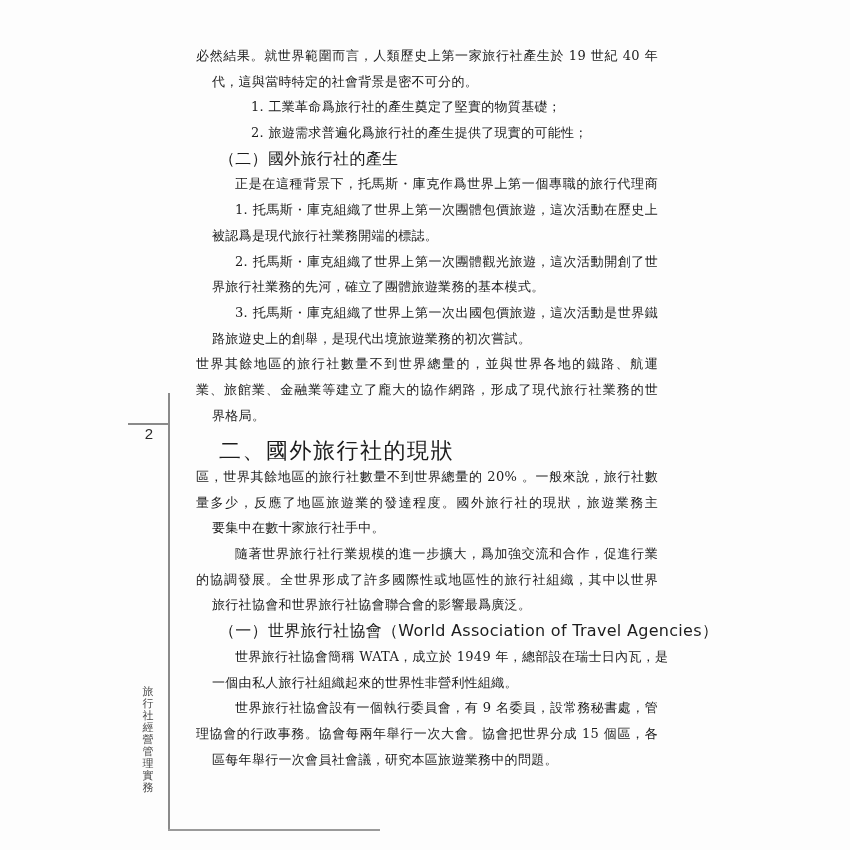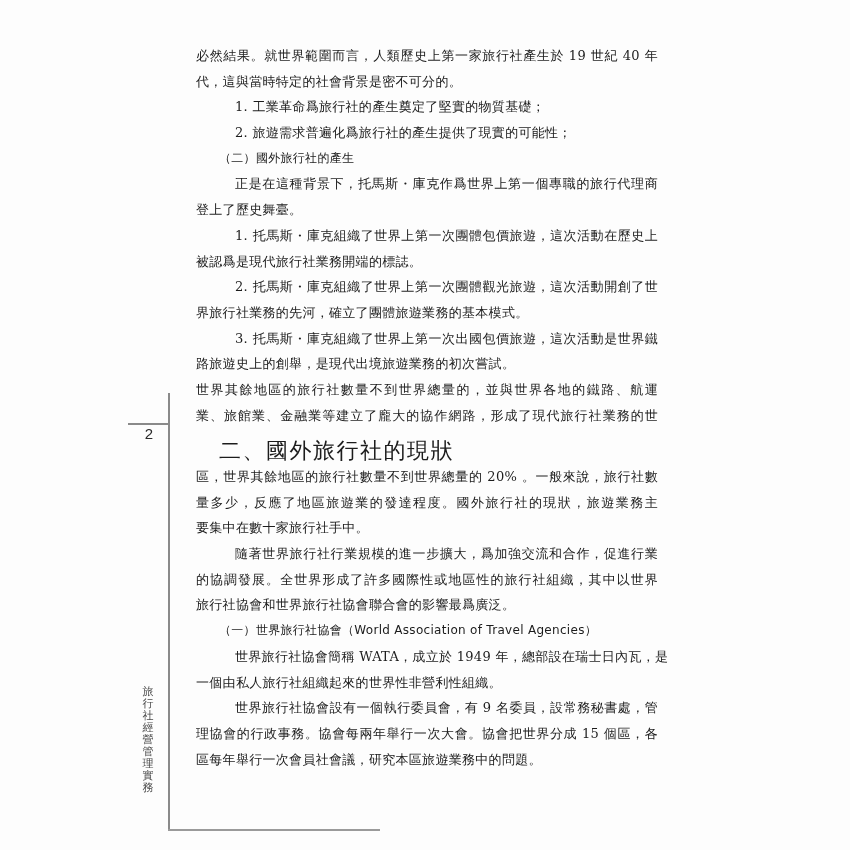--- a/index.html
+++ b/index.html
@@ -31,29 +31,30 @@
       line-height: 25.7px;
       font-size: 13px;
       white-space: nowrap;
       letter-spacing: 0.3px;
       overflow: visible;
       text-align: justify;
       text-align-last: justify;
     }
     .line.last {
       text-align-last: left;
+      margin-left: 16px;
     }
     .line.indent {
       padding-left: 39px;
     }
     .line.subhead {
       padding-left: 23px;
       text-align-last: left;
       font-family: "DejaVu Sans", "Liberation Sans", sans-serif;
-      font-size: 12px;
+      font-size: 16px;
     }
     .gap {
       height: 10px;
     }
     .line.section-heading {
       padding-left: 23px;
       text-align-last: left;
       font-size: 22px;
       letter-spacing: 1.5px;
     }
@@ -132,29 +133,29 @@
     <span>務</span>
   </div>
 
   <div class="text-column">
     <div class="line">必然結果。就世界範圍而言，人類歷史上第一家旅行社產生於 19 世紀 40 年</div>
     <div class="line last">代，這與當時特定的社會背景是密不可分的。</div>
     <div class="line indent last">1. 工業革命爲旅行社的產生奠定了堅實的物質基礎；</div>
     <div class="line indent last">2. 旅遊需求普遍化爲旅行社的產生提供了現實的可能性；</div>
     <div class="line subhead">（二）國外旅行社的產生</div>
     <div class="line indent">正是在這種背景下，托馬斯・庫克作爲世界上第一個專職的旅行代理商</div>
-    <div class="line last">登上了歷史舞臺。</div>
     <div class="line indent">1. 托馬斯・庫克組織了世界上第一次團體包價旅遊，這次活動在歷史上</div>
     <div class="line last">被認爲是現代旅行社業務開端的標誌。</div>
     <div class="line indent">2. 托馬斯・庫克組織了世界上第一次團體觀光旅遊，這次活動開創了世</div>
     <div class="line last">界旅行社業務的先河，確立了團體旅遊業務的基本模式。</div>
     <div class="line indent">3. 托馬斯・庫克組織了世界上第一次出國包價旅遊，這次活動是世界鐵</div>
     <div class="line last">路旅遊史上的創舉，是現代出境旅遊業務的初次嘗試。</div>
     <div class="line">世界其餘地區的旅行社數量不到世界總量的，並與世界各地的鐵路、航運</div>
     <div class="line">業、旅館業、金融業等建立了龐大的協作網路，形成了現代旅行社業務的世</div>
+    <div class="line last">界格局。</div>
     <div class="gap"></div>
     <div class="line section-heading">二、國外旅行社的現狀</div>
     <div class="line">區，世界其餘地區的旅行社數量不到世界總量的 20% 。一般來說，旅行社數</div>
     <div class="line">量多少，反應了地區旅遊業的發達程度。國外旅行社的現狀，旅遊業務主</div>
     <div class="line last">要集中在數十家旅行社手中。</div>
     <div class="line indent">隨著世界旅行社行業規模的進一步擴大，爲加強交流和合作，促進行業</div>
     <div class="line">的協調發展。全世界形成了許多國際性或地區性的旅行社組織，其中以世界</div>
     <div class="line last">旅行社協會和世界旅行社協會聯合會的影響最爲廣泛。</div>
     <div class="line subhead">（一）世界旅行社協會（World Association of Travel Agencies）</div>
     <div class="line indent">世界旅行社協會簡稱 WATA，成立於 1949 年，總部設在瑞士日內瓦，是</div>

